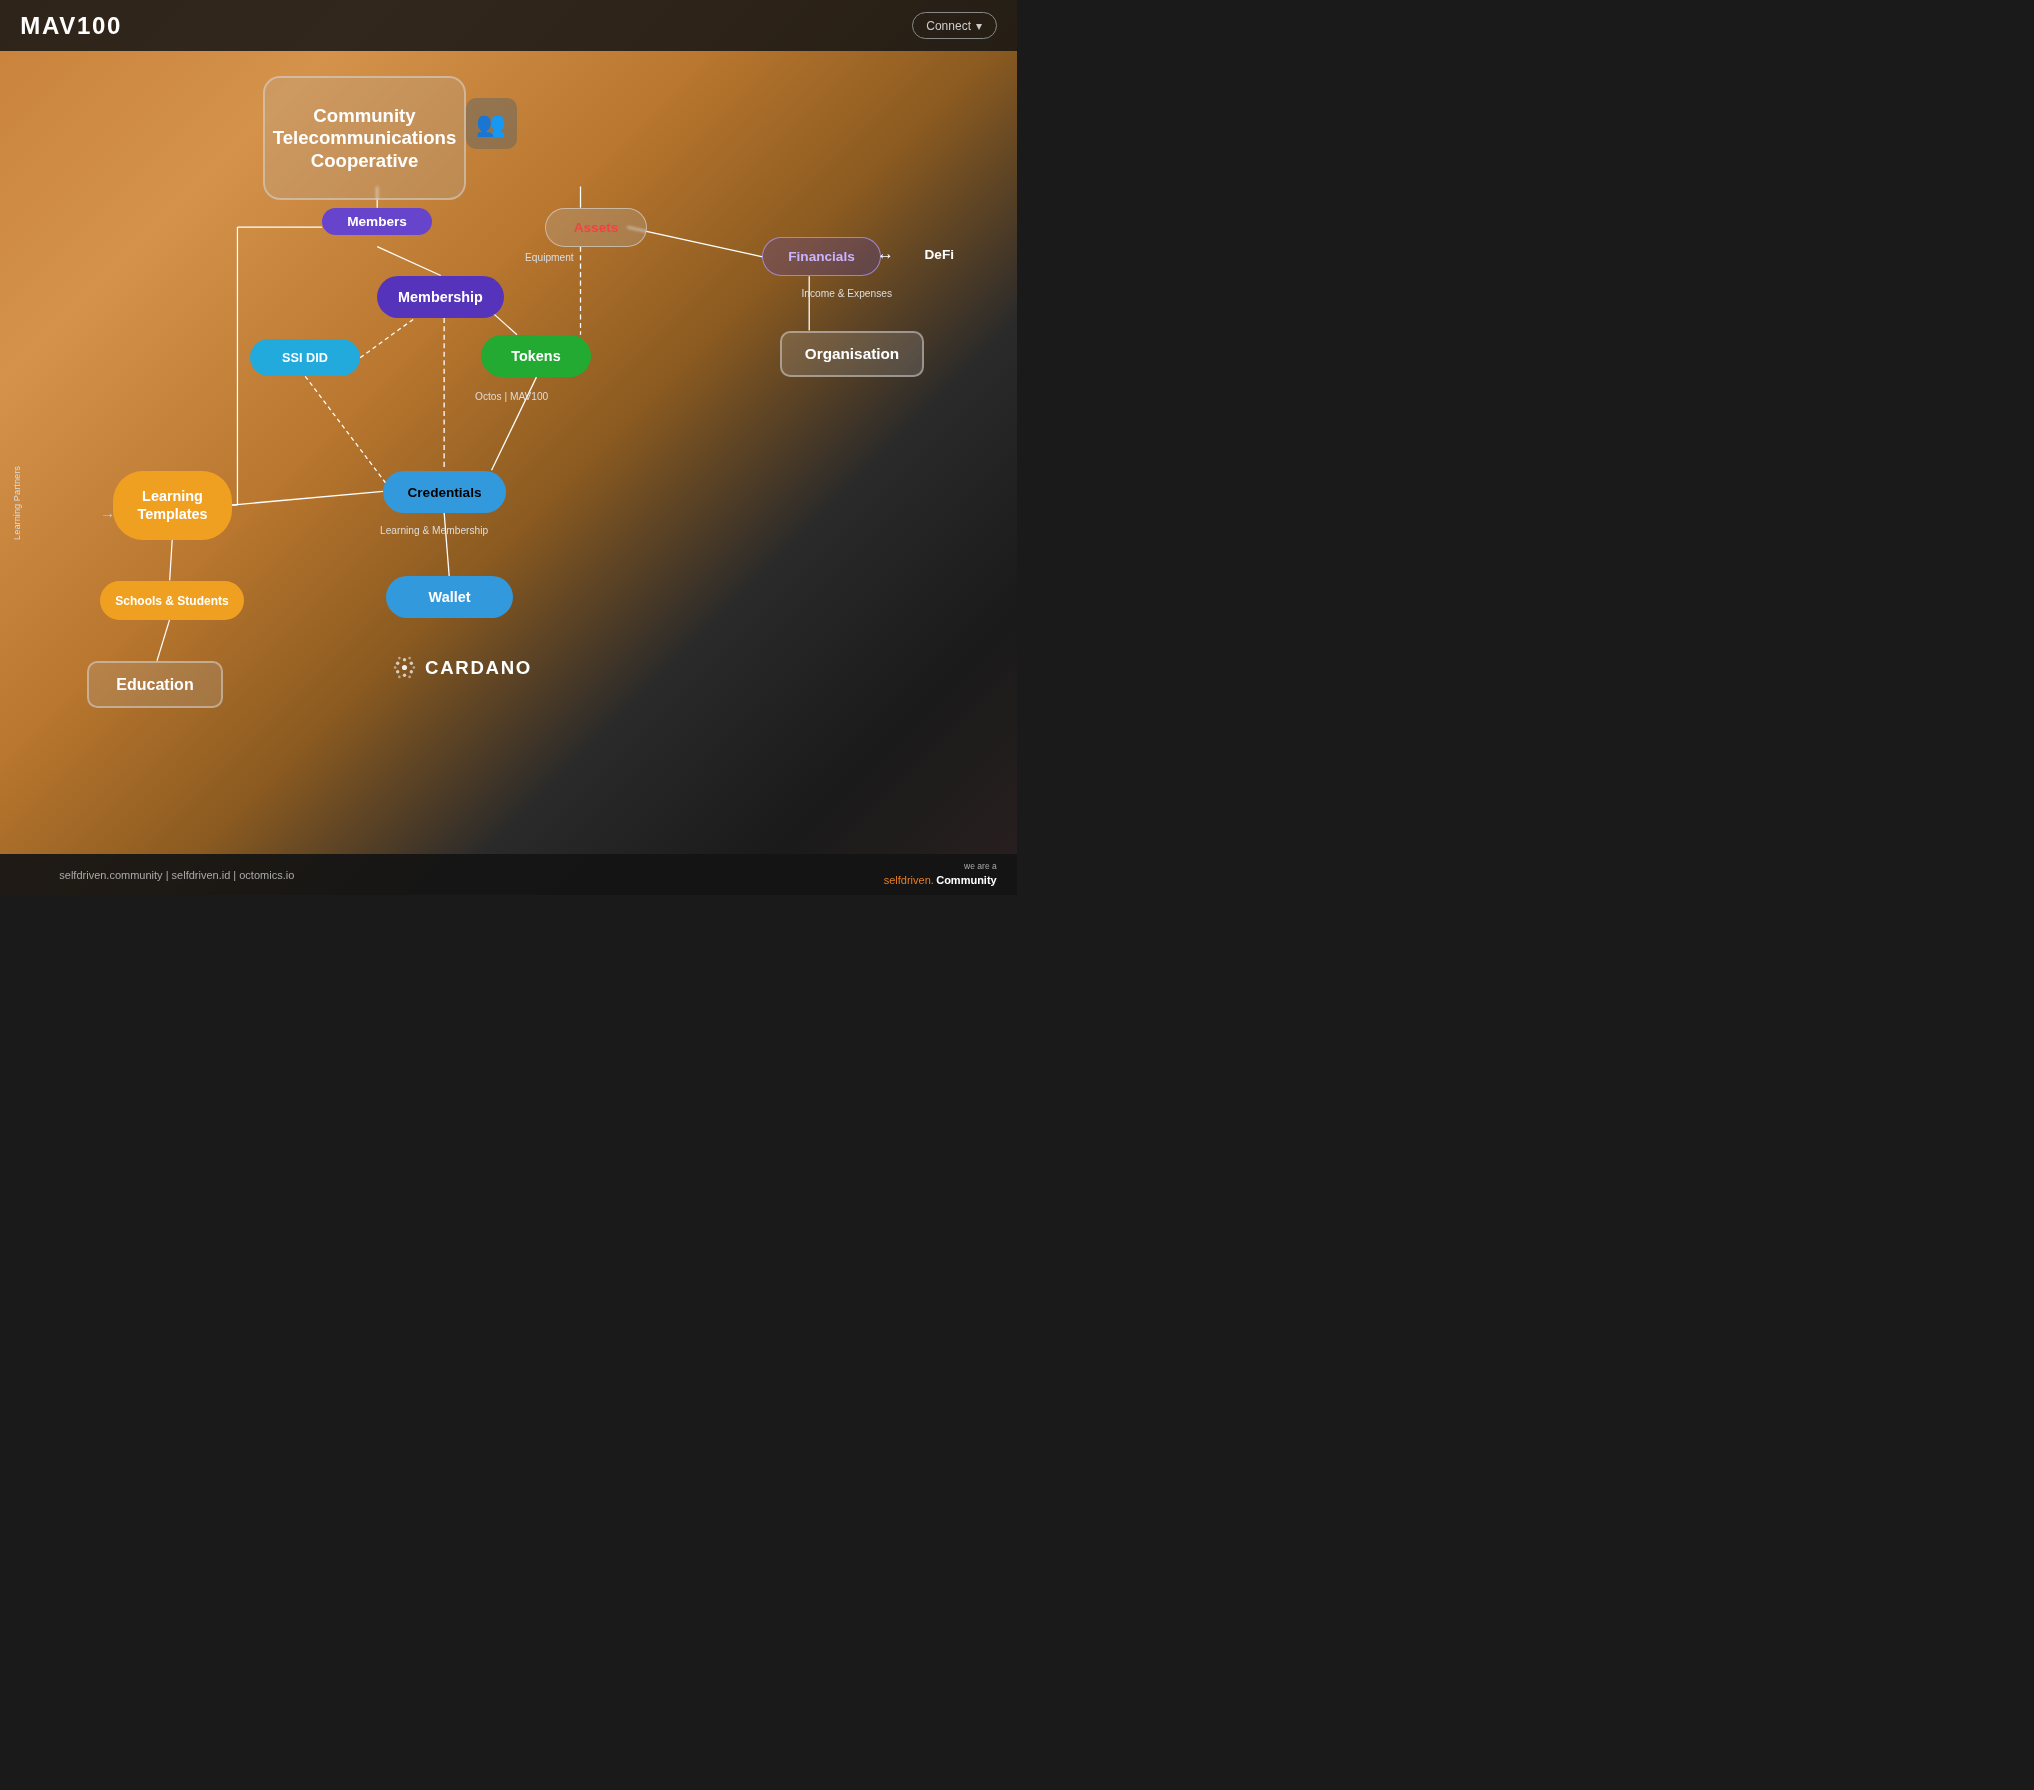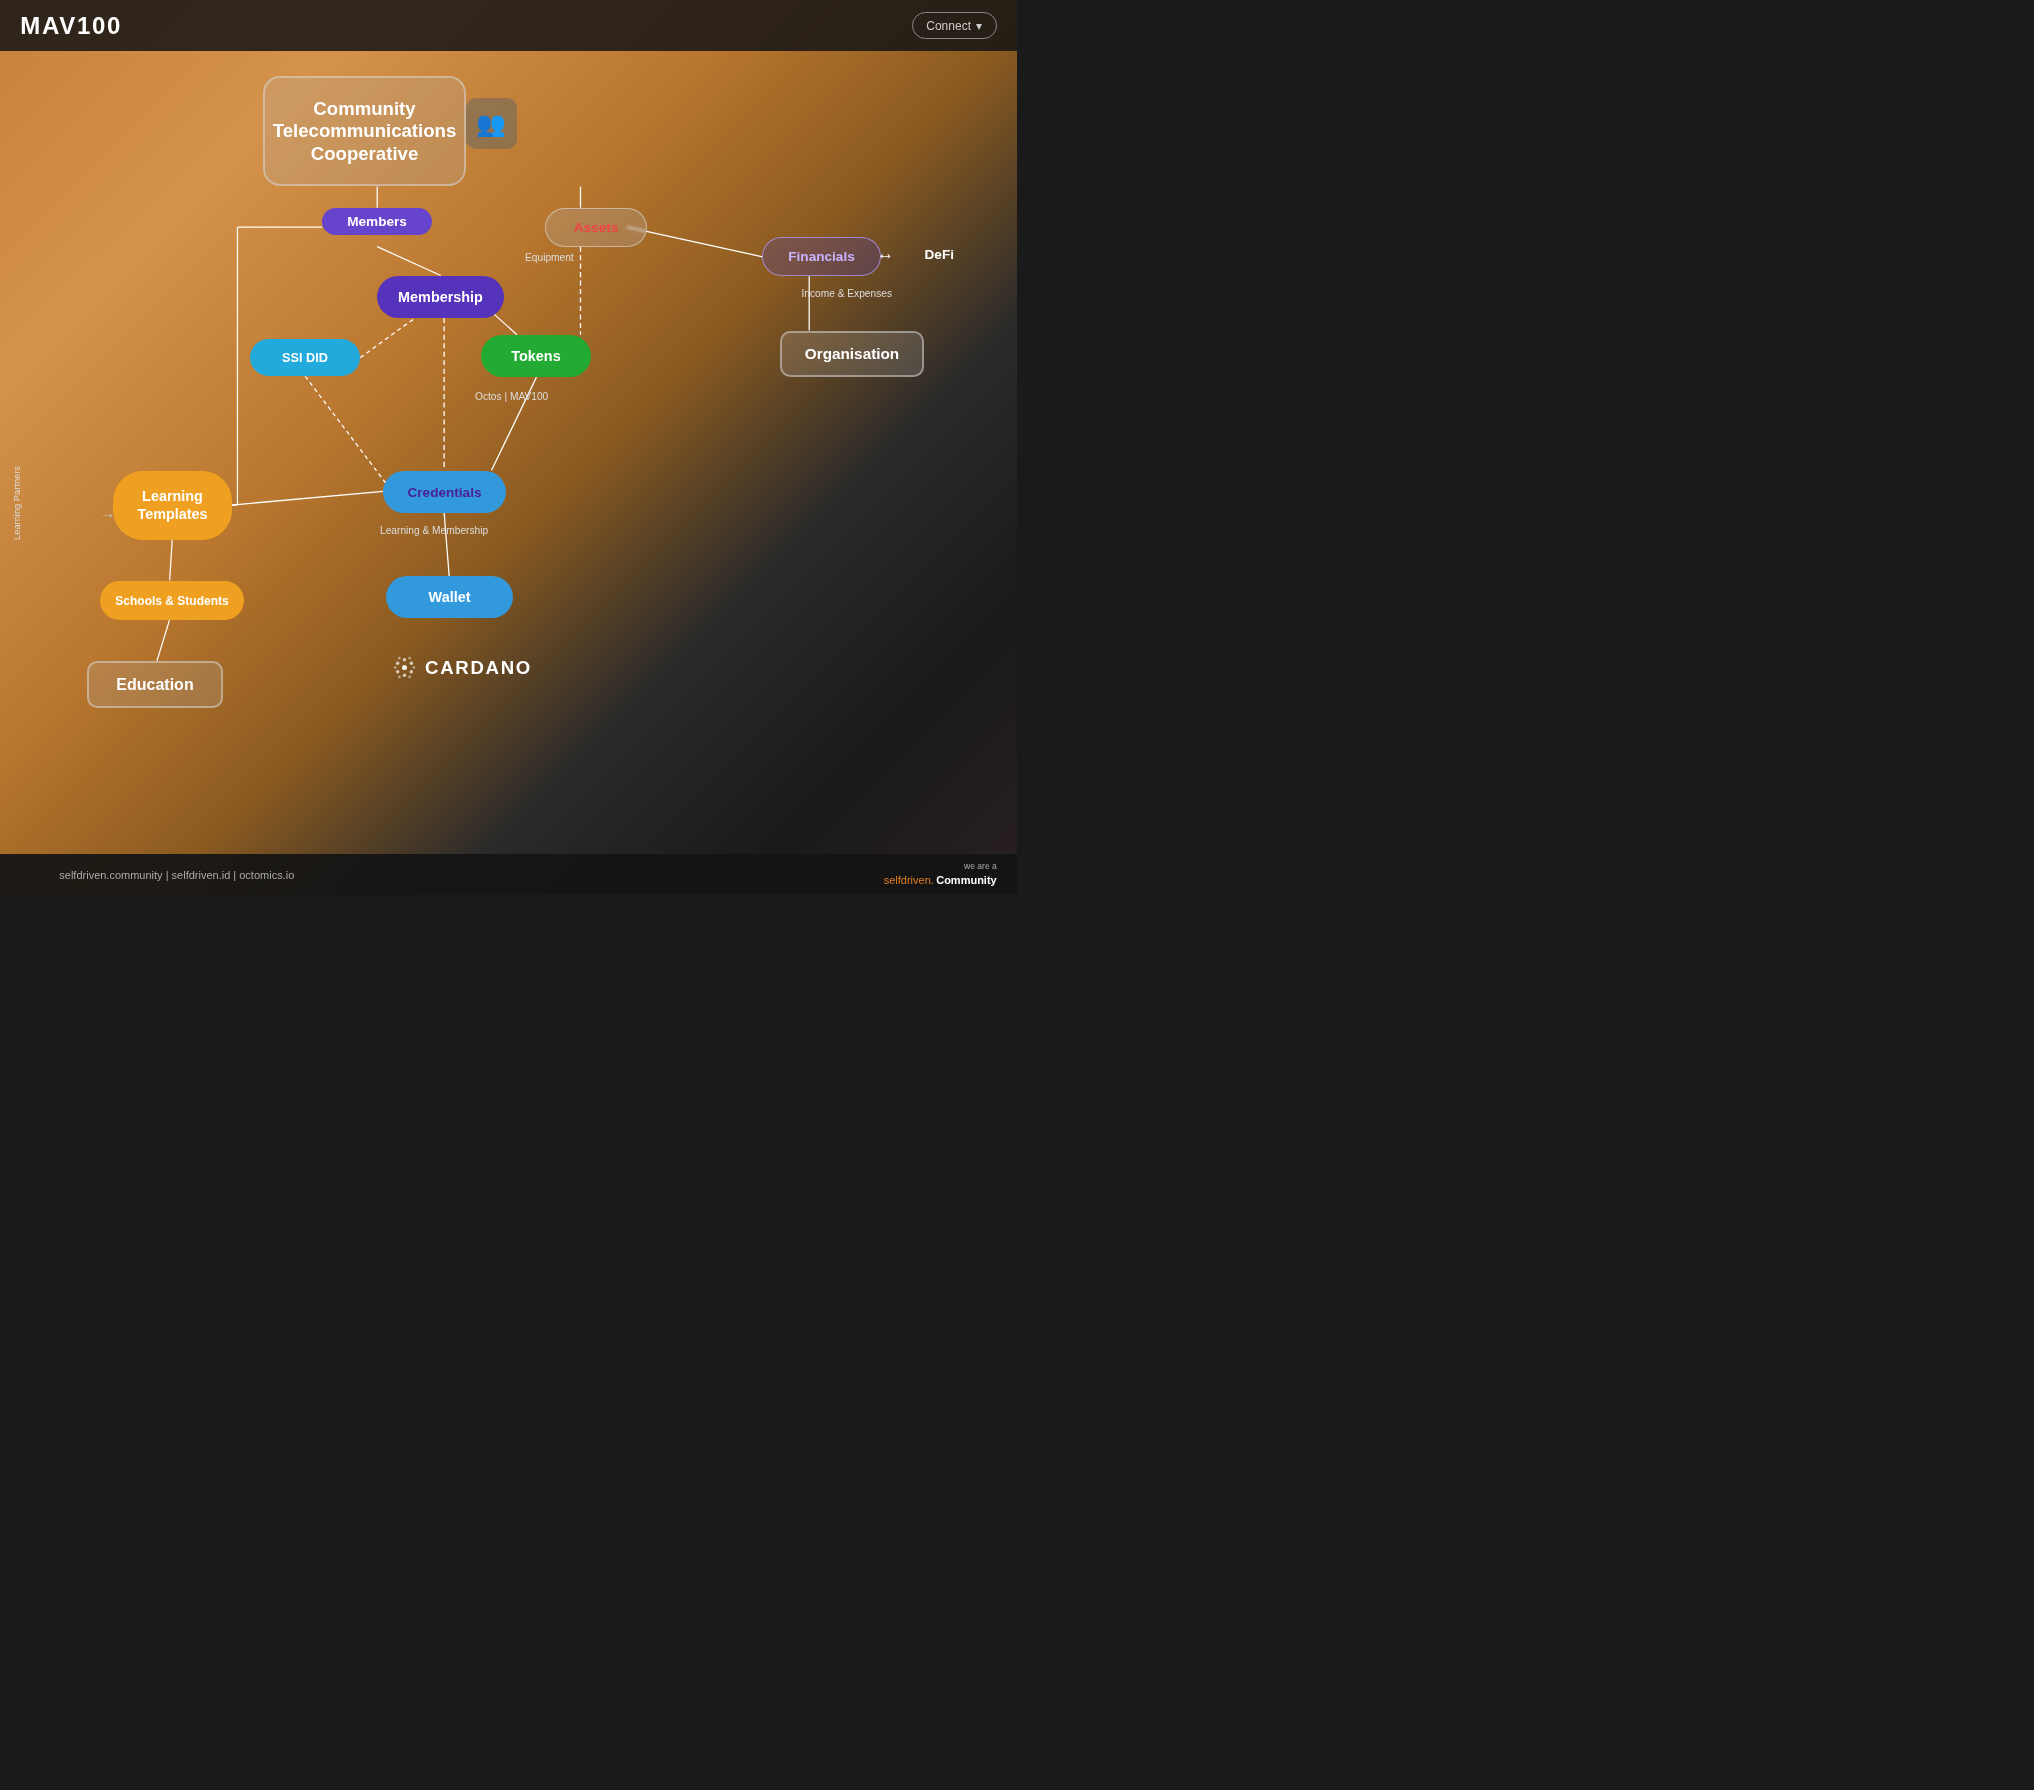--- a/index.html
+++ b/index.html
@@ -118,21 +118,21 @@
       align-items: center;
       justify-content: center;
       text-align: center;
       font-weight: bold;
       z-index: 20;
       cursor: default;
     }
 
     .node-community {
       width: 203px;
-      height: 110px;
+      height: 124px;
       background: rgba(180,180,180,0.22);
       border: 2.1px solid rgba(220,220,220,0.5);
       border-radius: 17px;
       left: 263px;
       top: 25.4px;
       font-size: 18.6px;
       color: white;
       padding: 15px;
       line-height: 1.2;
       backdrop-filter: blur(1.7px);
@@ -248,21 +248,21 @@
       line-height: 1.2;
     }
 
     .node-credentials {
       width: 123px;
       height: 42px;
       background: #3399dd;
       border-radius: 21px;
       left: 383px;
       top: 420px;
-      color: #4c1d95;
+      color: #000000;
       font-size: 13.6px;
     }
 
     .node-schools {
       width: 144px;
       height: 39px;
       background: #f0a020;
       border-radius: 19.5px;
       left: 100px;
       top: 530px;

